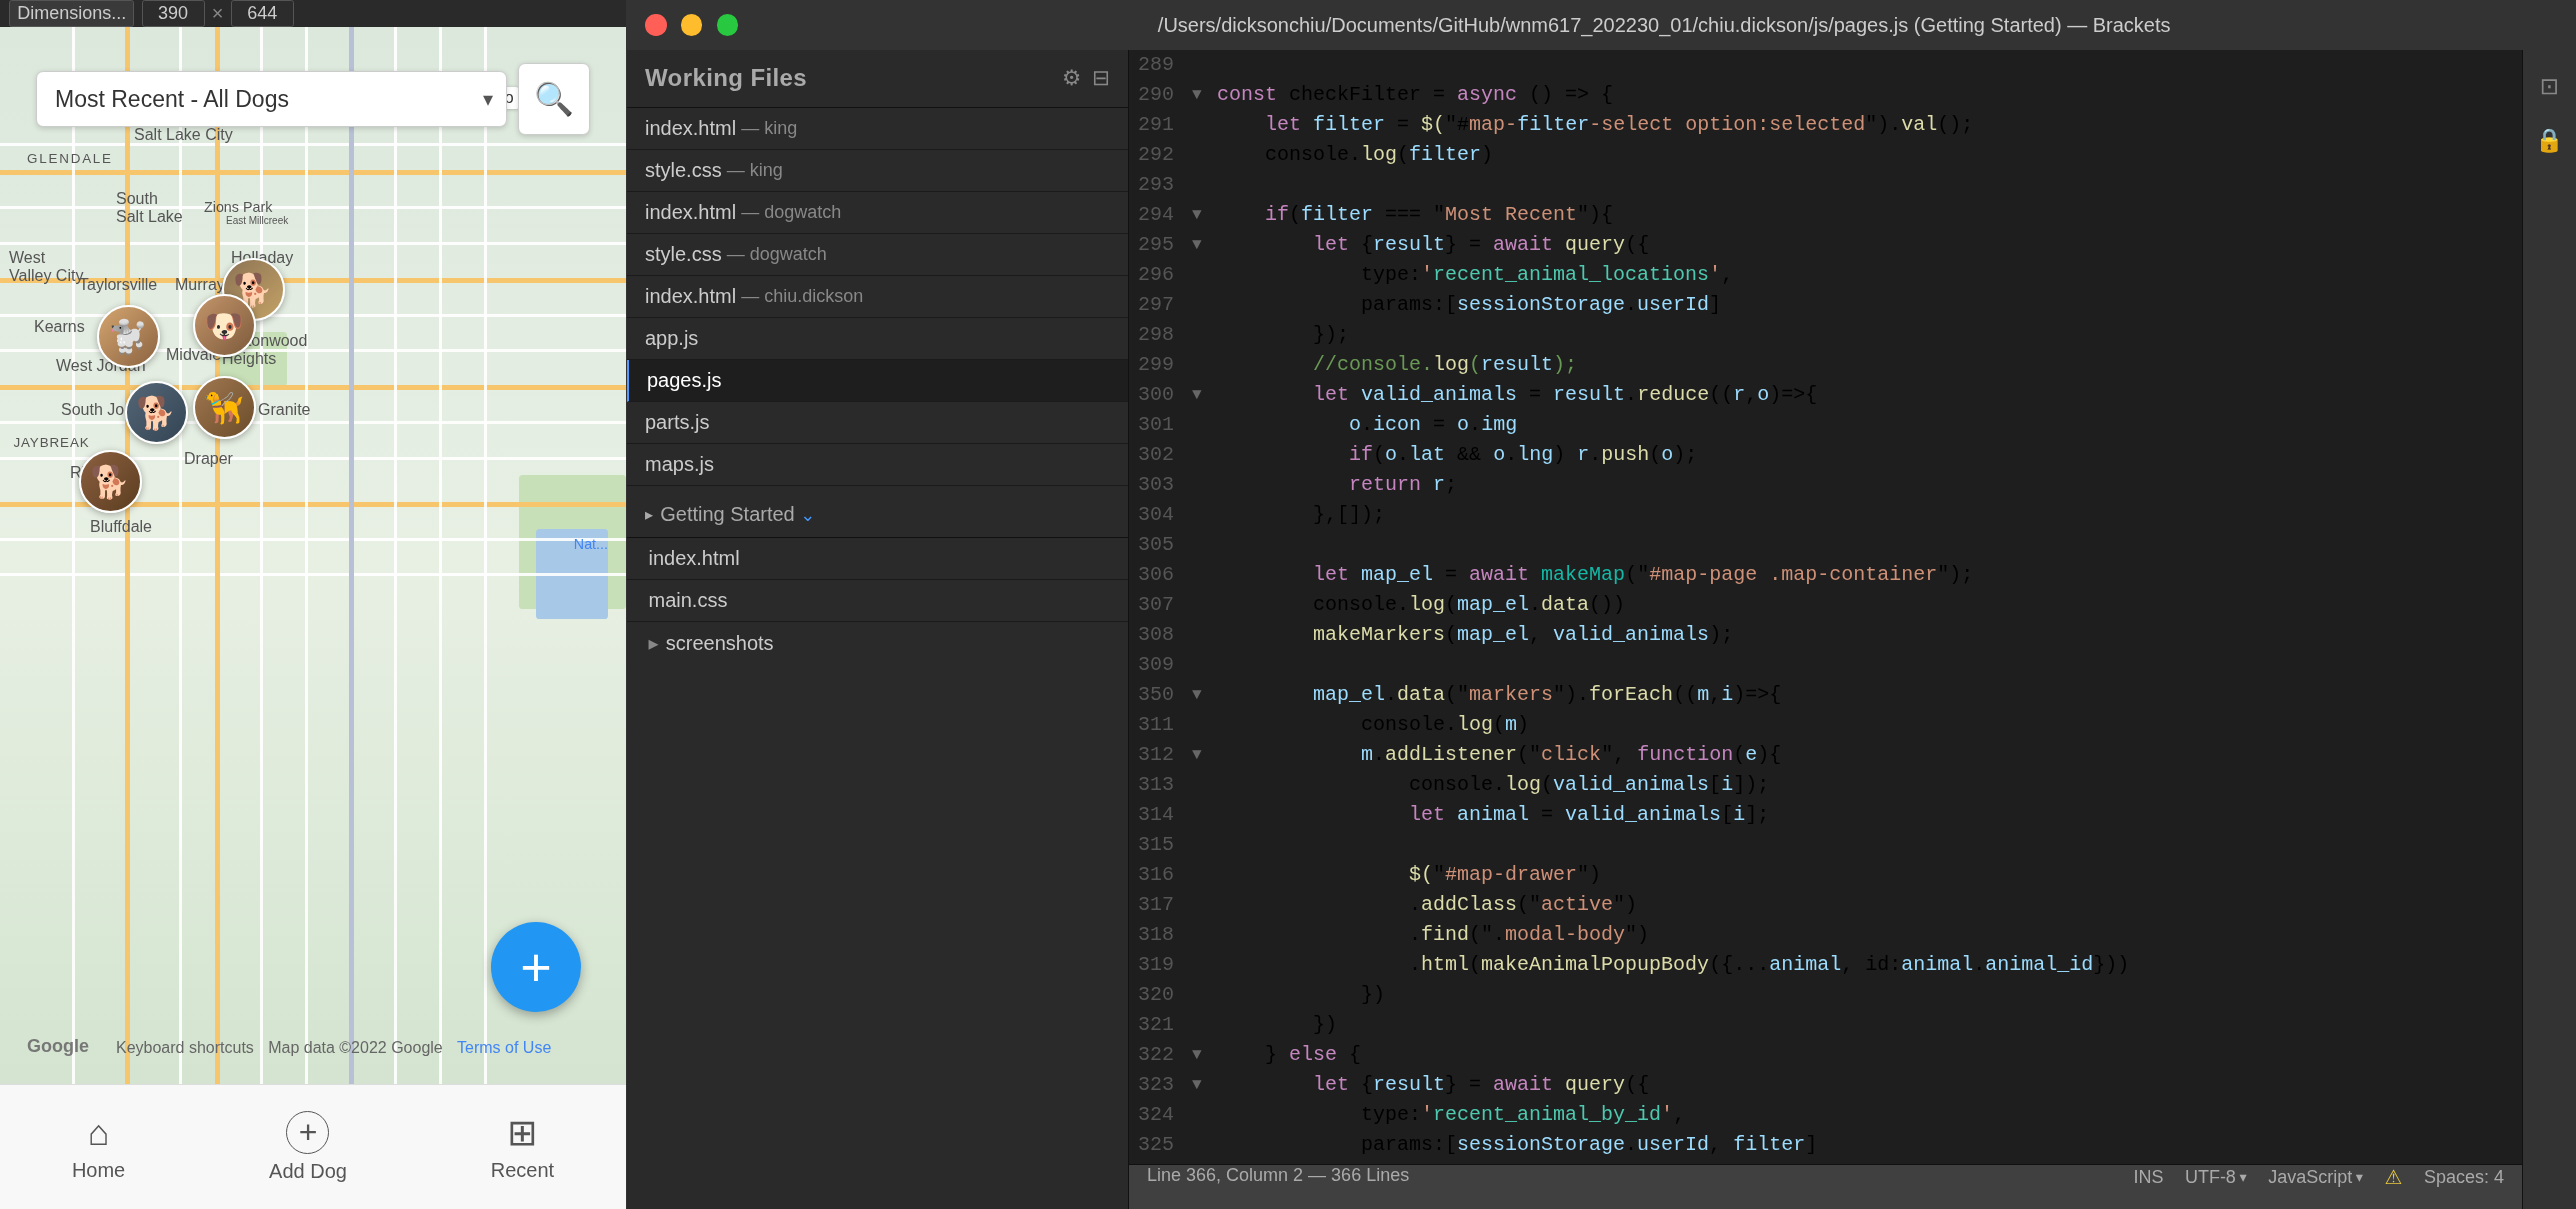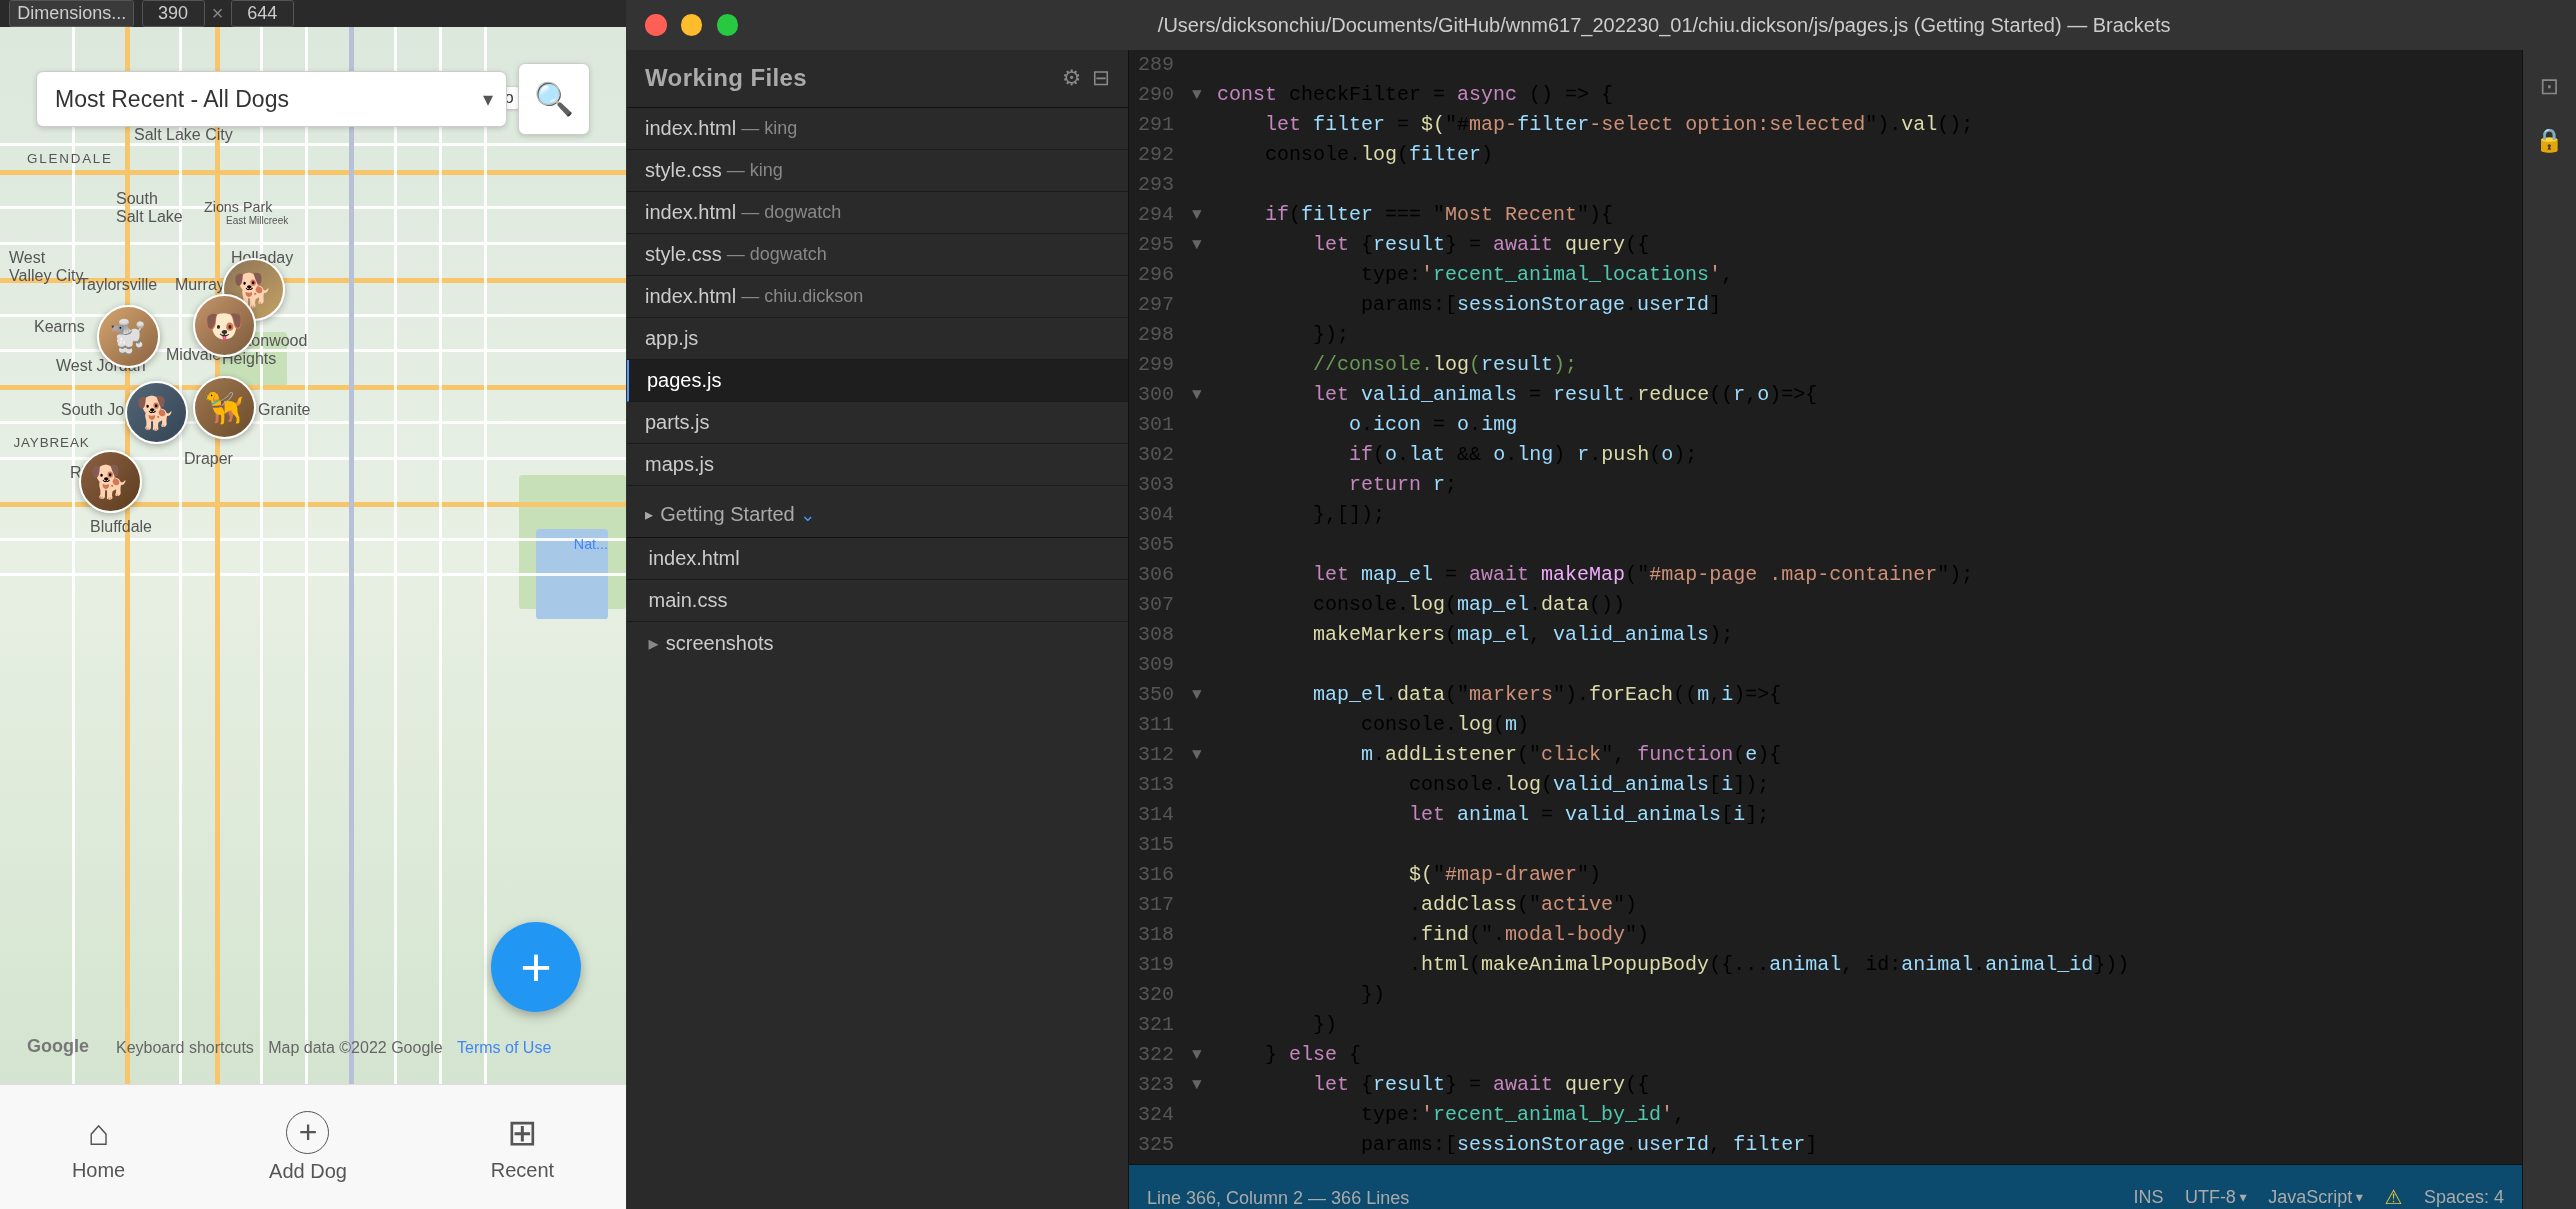--- a/index.html
+++ b/index.html
@@ -391,23 +391,23 @@
 
     #code-content {
       flex: 1;
       overflow-y: auto;
       display: flex;
     } 
 
     
     #status-bar {
       height: 45px;
-      background: #0c4a6e;
-      display: flex;
-      align-items: flex-end;
+      background: #404040;
+      display: flex;
+      align-items: flex-start;
       justify-content: space-between;
       padding: 0 18px;
       border-top: 0.9px solid #111;
       flex-shrink: 0;
     }
 
     #status-left {
       color: #aaa;
       font-size: 18px;
     }
@@ -781,21 +781,21 @@
               <span style="flex: 1 1 0%; white-space: pre; line-height: 30px; font-family: &quot;Courier New&quot;, monospace; font-size: 20px;">        },[]);</span>
             </div>
             <div style="display: flex; align-items: flex-start; min-height: 30px; line-height: 30px; background: transparent;">
               <span style="width: 63px; text-align: right; color: rgb(85, 85, 85); font-family: &quot;Courier New&quot;, monospace; font-size: 20px; line-height: 30px; padding-right: 18px; user-select: none; flex-shrink: 0;">305</span>
               <span style="width: 25px; color: rgb(102, 102, 102); font-size: 16px; line-height: 30px; flex-shrink: 0; cursor: pointer;"></span>
               <span style="flex: 1 1 0%; white-space: pre; line-height: 30px; font-family: &quot;Courier New&quot;, monospace; font-size: 20px;">&nbsp;</span>
             </div>
             <div style="display: flex; align-items: flex-start; min-height: 30px; line-height: 30px;">
               <span style="width: 63px; text-align: right; color: rgb(85, 85, 85); font-family: &quot;Courier New&quot;, monospace; font-size: 20px; line-height: 30px; padding-right: 18px; user-select: none; flex-shrink: 0;">306</span>
               <span style="width: 25px; color: rgb(102, 102, 102); font-size: 16px; line-height: 30px; flex-shrink: 0; cursor: pointer;"></span>
-              <span style="flex: 1 1 0%; white-space: pre; line-height: 30px; font-family: &quot;Courier New&quot;, monospace; font-size: 20px;">        <span style="color:#c586c0;">let</span> <span style="color:#9cdcfe;">map_el</span> = <span style="color:#c586c0;">await</span> <span style="color:#f0abfc;margin-top:46px;">makeMap</span>("<span style="color:#ce9178;">#map-page .map-container</span>");</span>
+              <span style="flex: 1 1 0%; white-space: pre; line-height: 30px; font-family: &quot;Courier New&quot;, monospace; font-size: 20px;">        <span style="color:#c586c0;">let</span> <span style="color:#9cdcfe;">map_el</span> = <span style="color:#c586c0;">await</span> <span style="color:#14b8a6;margin-top:46px;">makeMap</span>("<span style="color:#ce9178;">#map-page .map-container</span>");</span>
             </div>
             <div style="display: flex; align-items: flex-start; min-height: 30px; line-height: 30px;">
               <span style="width: 63px; text-align: right; color: rgb(85, 85, 85); font-family: &quot;Courier New&quot;, monospace; font-size: 20px; line-height: 30px; padding-right: 18px; user-select: none; flex-shrink: 0;">307</span>
               <span style="width: 25px; color: rgb(102, 102, 102); font-size: 16px; line-height: 30px; flex-shrink: 0; cursor: pointer;"></span>
               <span style="flex: 1 1 0%; white-space: pre; line-height: 30px; font-family: &quot;Courier New&quot;, monospace; font-size: 20px;">        console.<span style="color:#dcdcaa;">log</span>(<span style="color:#9cdcfe;">map_el</span>.<span style="color:#dcdcaa;">data</span>())</span>
             </div>
             <div style="display: flex; align-items: flex-start; min-height: 30px; line-height: 30px;">
               <span style="width: 63px; text-align: right; color: rgb(85, 85, 85); font-family: &quot;Courier New&quot;, monospace; font-size: 20px; line-height: 30px; padding-right: 18px; user-select: none; flex-shrink: 0;">308</span>
               <span style="width: 25px; color: rgb(102, 102, 102); font-size: 16px; line-height: 30px; flex-shrink: 0; cursor: pointer;"></span>
               <span style="flex: 1 1 0%; white-space: pre; line-height: 30px; font-family: &quot;Courier New&quot;, monospace; font-size: 20px;">        <span style="color:#dcdcaa;">makeMarkers</span>(<span style="color:#9cdcfe;">map_el</span>, <span style="color:#9cdcfe;">valid_animals</span>);</span>

